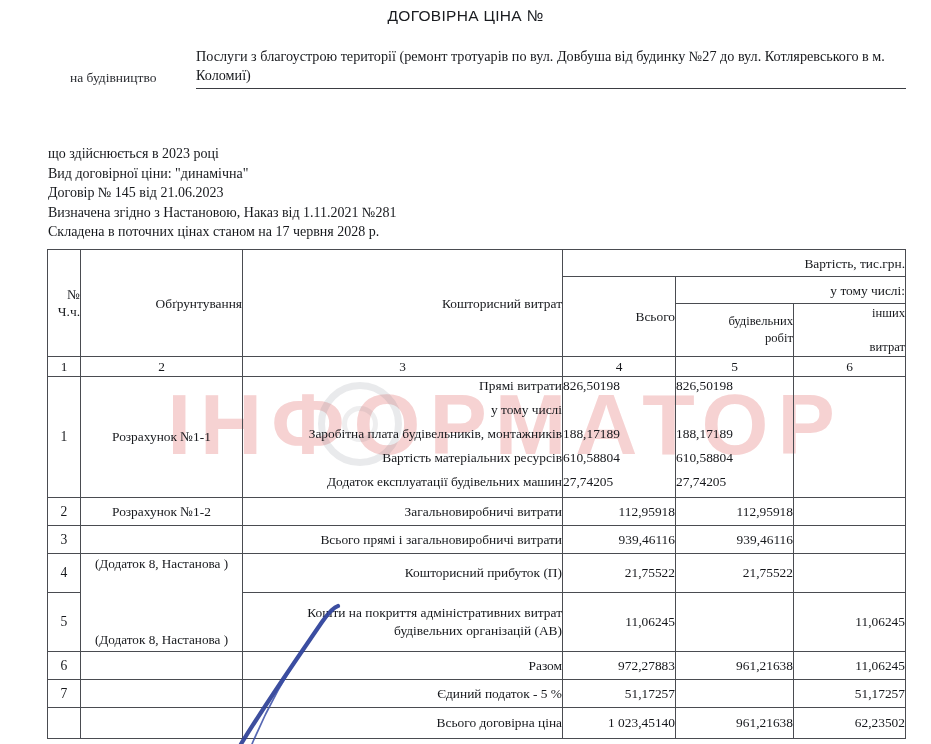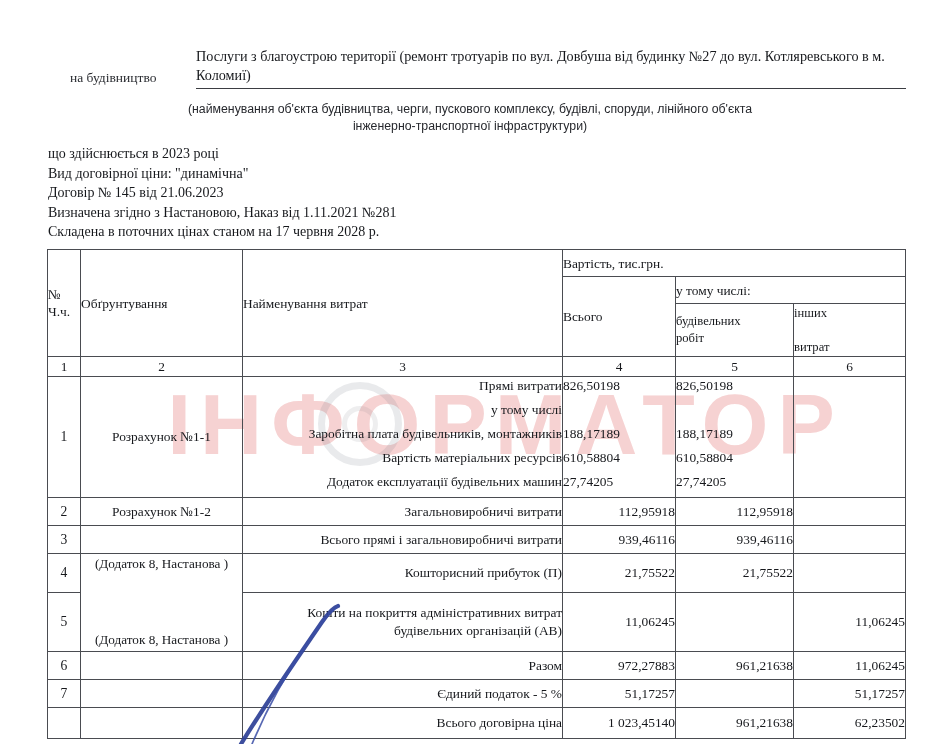--- a/index.html
+++ b/index.html
@@ -146,21 +146,21 @@
     table-layout: fixed;
   }
   table.price td, table.price th {
     border: 1px solid #4a4c51;
     padding: 0;
     font-weight: normal;
     vertical-align: middle;
     background: transparent;
   }
   .hd {
-    text-align: left;
+    text-align: right;
     font-size: 13.4px;
     line-height: 17px;
     color: #16181c;
     padding: 3px 2px;
   }
   .hd.small {
     font-size: 12.6px;
   }
   .numrow td {
     text-align: center;
@@ -247,28 +247,25 @@
   }
 </style>
 </head>
 <body>
 
 <div class="page">
 
   <div class="watermark">ІНФОРМАТОР</div>
   <div class="seal"></div>
 
+  <div class="doc-title">ДОГОВІРНА ЦІНА №</div>
 
   <div class="build-label">на будівництво</div>
   <div class="object-name">Послуги з благоустрою території (ремонт тротуарів по вул. Довбуша від будинку №27 до вул. Котляревського в м. Коломиї)</div>
   <div class="object-rule"></div>
-  <div class="caption">
-    <span>(найменування об'єкта будівництва, черги, пускового комплексу, будівлі, споруди, лінійного об'єкта</span><br>
-    <span>інженерно-транспортної інфраструктури)</span>
-  </div>
 
   <div class="meta">
     <div>що здійснюється в 2023 році</div>
     <div>Вид договірної ціни: "динамічна"</div>
     <div>Договір № 145 від 21.06.2023</div>
     <div>Визначена згідно з Настановою, Наказ від 1.11.2021 №281</div>
     <div>Складена  в поточних цінах станом на 17 червня 2028 р.</div>
   </div>
 
   <div class="tbl-wrap">
@@ -282,21 +279,21 @@
         <col style="width:112px">
       </colgroup>
 
       <thead>
         <tr>
           <td class="hd" rowspan="3">
             <span>№</span><br>
             <span>Ч.ч.</span>
           </td>
           <td class="hd" rowspan="3">Обґрунтування</td>
-          <td class="hd" rowspan="3">Найменування витрат</td>
+          <td class="hd" rowspan="3">Кошторисний витрат</td>
           <td class="hd" colspan="3" style="height:26px">Вартість, тис.грн.</td>
         </tr>
         <tr>
           <td class="hd" rowspan="2">Всього</td>
           <td class="hd" colspan="2" style="height:26px">у тому числі:</td>
         </tr>
         <tr>
           <td class="hd small" style="height:52px">
             <span>будівельних</span><br>
             <span>робіт</span>

